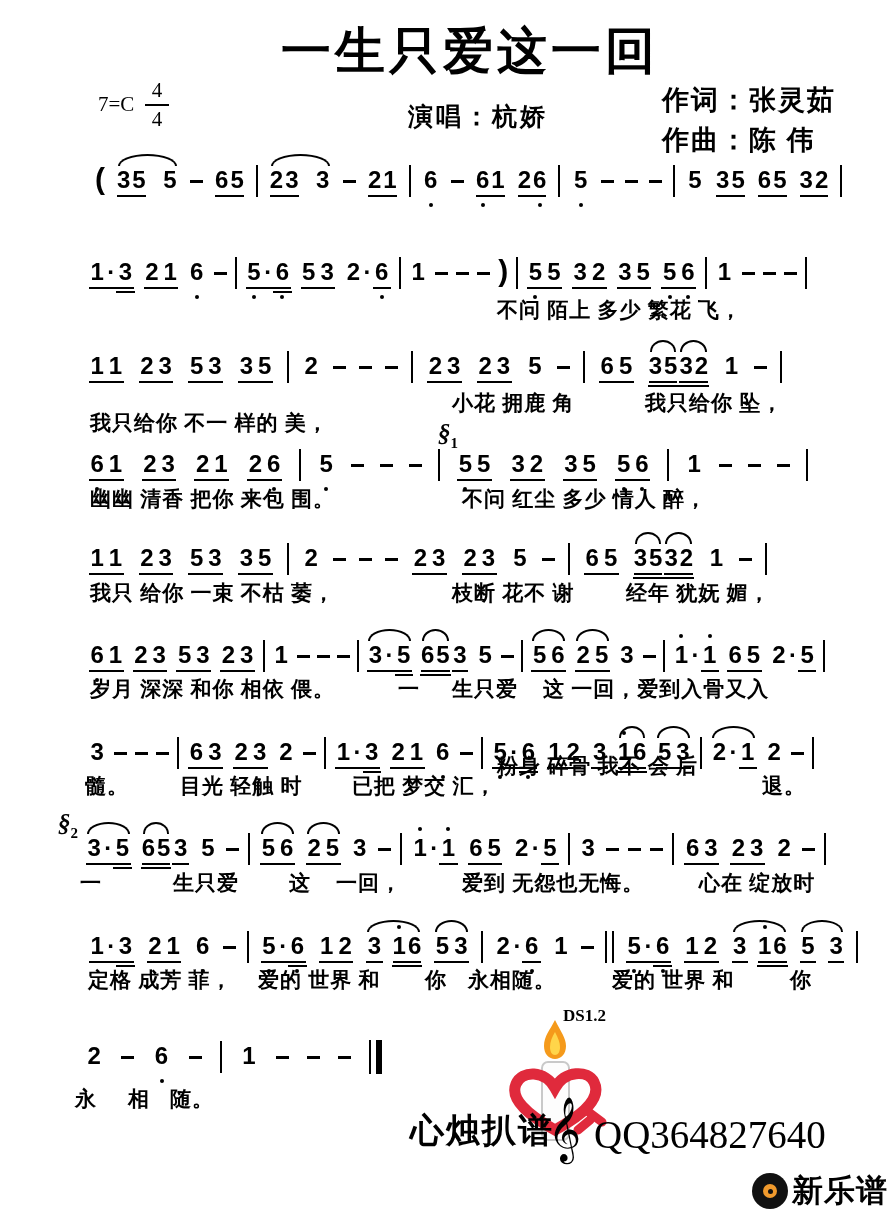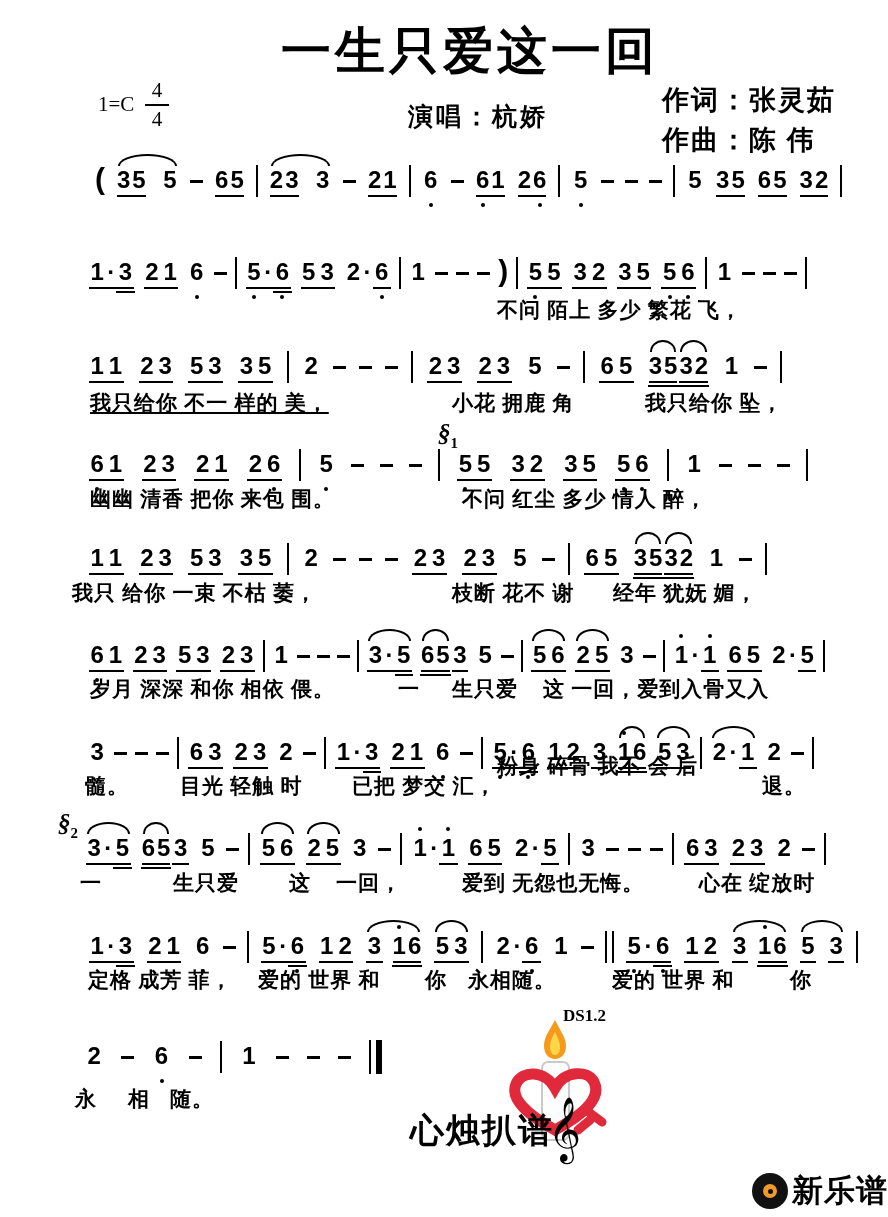--- a/index.html
+++ b/index.html
@@ -59,21 +59,21 @@
                  border-radius:50%;background:#111;}
   #brandname{font-size:31px;font-weight:bold;letter-spacing:1px;font-family:"Liberation Sans",sans-serif;}
 </style>
 </head>
 <body>
 
 <div id="page">
 
   <div id="title">一生只爱这一回</div>
 
-  <div id="keysig">1=C</div>
+  <div id="keysig">7=C</div>
   <div id="meter">
     <span class="mtop">4</span>
     <span class="mbot">4</span>
   </div>
   <div id="singer">演唱：杭娇</div>
   <div id="lyricist">作词：张灵茹</div>
   <div id="composer">作曲：陈  伟</div>
 
   <div id="sheet">
       <div class="mline" style="top: 165px; left: 95px; column-gap: 11px;">
@@ -691,28 +691,28 @@
         <span class="bar"></span>
         <span class="note">
           <span class="ch">1</span>
         </span>
         <span class="dash"></span>
         <span class="dash"></span>
         <span class="dash"></span>
         <span class="endbar"></span>
       </div>
       <span class="lyrseg" style="left: 497px; top: 296px;">不问 陌上 多少 繁花 飞，</span>
-      <span class="lyrseg" style="left: 90px; top: 389px; text-decoration: underline;">我只给你 不一 样的 美，</span>
+      <span class="lyrseg" style="left: 90px; top: 409px;">我只给你 不一 样的 美，</span>
       <span class="lyrseg" style="left: 452px; top: 389px;">小花 拥鹿 角</span>
       <span class="lyrseg" style="left: 645px; top: 389px;">我只给你 坠，</span>
       <span class="lyrseg" style="left: 90px; top: 485px;">幽幽 清香 把你 来包 围。</span>
       <span class="lyrseg" style="left: 462px; top: 485px;">不问 红尘 多少 情人 醉，</span>
-      <span class="lyrseg" style="left: 72px; top: 579px;">我只 给你 一束 不枯 萎，</span>
+      <span class="lyrseg" style="left: 90px; top: 579px;">我只 给你 一束 不枯 萎，</span>
       <span class="lyrseg" style="left: 452px; top: 579px;">枝断 花不 谢</span>
-      <span class="lyrseg" style="left: 613px; top: 579px;">经年 犹妩 媚，</span>
+      <span class="lyrseg" style="left: 626px; top: 579px;">经年 犹妩 媚，</span>
       <span class="lyrseg" style="left: 90px; top: 675px;">岁月 深深 和你 相依 偎。</span>
       <span class="lyrseg" style="left: 398px; top: 675px;">一</span>
       <span class="lyrseg" style="left: 452px; top: 675px;">生只爱</span>
       <span class="lyrseg" style="left: 543px; top: 675px;">这 一回，爱到入骨又入</span>
       <span class="lyrseg" style="left: 85px; top: 772px;">髓。</span>
       <span class="lyrseg" style="left: 180px; top: 772px;">目光 轻触 时</span>
       <span class="lyrseg" style="left: 352px; top: 772px;">已把 梦交 汇，</span>
       <span class="lyrseg" style="left: 497px; top: 752px;">粉身 碎骨 我不 会 后</span>
       <span class="lyrseg" style="left: 762px; top: 772px;">退。</span>
       <span class="lyrseg" style="left: 80px; top: 869px;">一</span>
@@ -741,19 +741,20 @@
     <path d="M57 14 C60 20 62 24 62 29 C62 34 60 37 57 37 C54 37 52 34 52 29 C52 24 54 19 57 14 Z" fill="#ffd54a"></path>
 
     <rect x="44" y="44" width="27" height="78" rx="6" fill="#fdfdfd" stroke="#c9c9c9" stroke-width="2"></rect>
 
     <path d="M57 70 C47 52 24 52 18 66 C12 80 28 96 57 112 C86 96 104 80 96 64 C90 52 67 52 57 70 Z" fill="none" stroke="#e02a3c" stroke-width="11" stroke-linecap="round"></path>
     <path d="M88 92 L104 104 M92 102 L80 112" stroke="#e02a3c" stroke-width="9" stroke-linecap="round"></path>
   </svg>
 
   <div id="studio">心烛扒谱</div>
   <div id="clef">𝄞</div>
+  <div id="qq">QQ364827640</div>
 
   <div id="brand">
     <div id="record"></div>
     <div id="brandname">新乐谱</div>
   </div>
 
 </div>
 
 </body></html>

